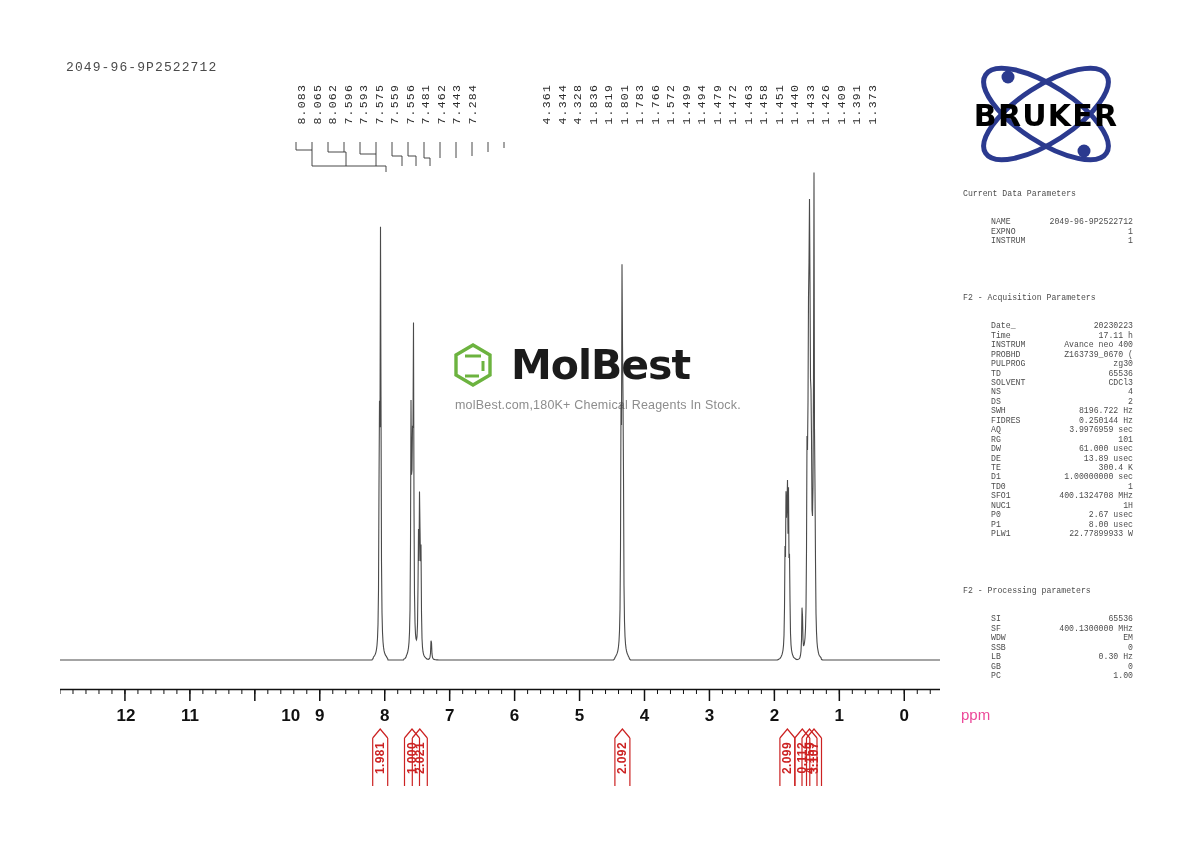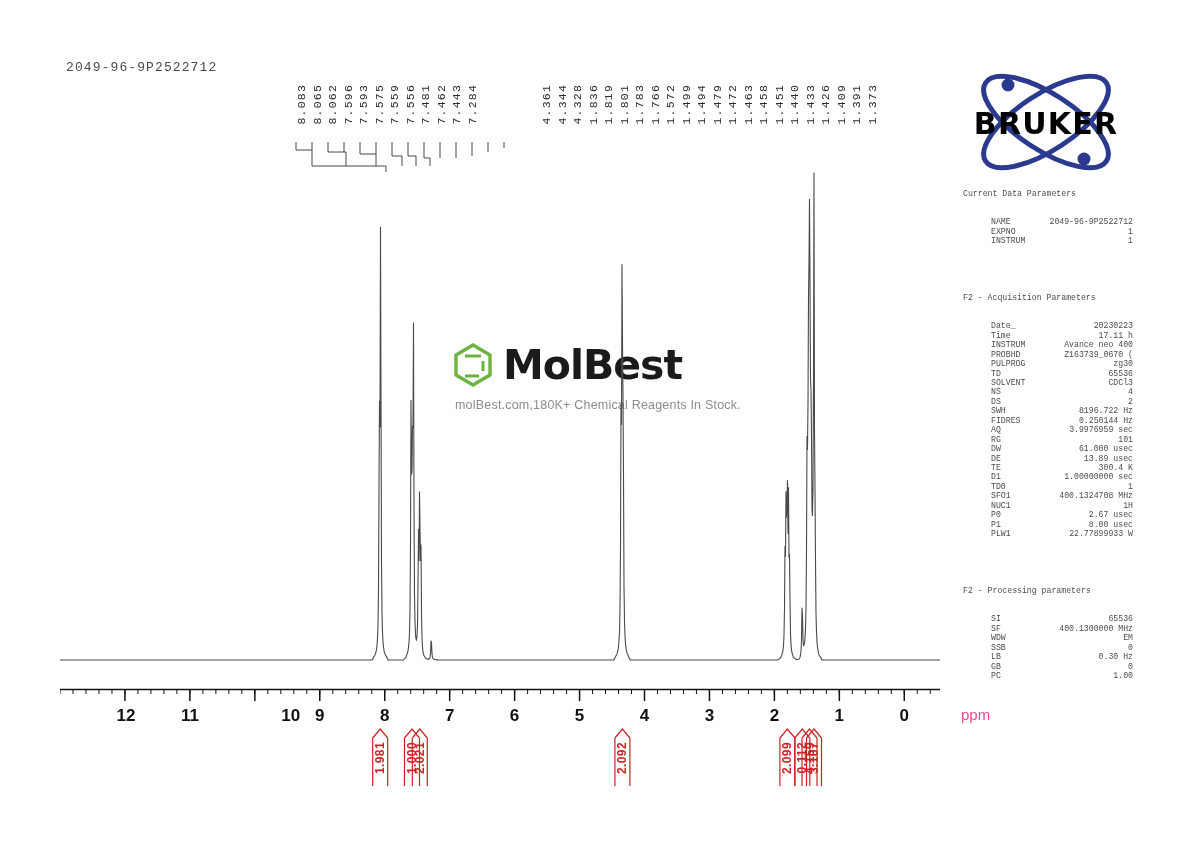--- a/index.html
+++ b/index.html
@@ -22,39 +22,39 @@
     font-family:"Liberation Mono","DejaVu Sans Mono",monospace;
     font-size:11.5px;color:#2b2b2b;
     writing-mode:vertical-rl;
     transform:rotate(180deg);
     letter-spacing:1.2px;
     white-space:nowrap;
     line-height:1;
   }
 
   
-  #bruker-logo{left:960px;top:68px;width:172px;height:108px;text-align:center;}
+  #bruker-logo{left:960px;top:60px;width:172px;height:108px;text-align:center;}
   #bruker-logo svg{display:block;}
 
   
   #param-block{
     left:963px;top:170px;width:170px;
     font-family:"Liberation Mono","DejaVu Sans Mono",monospace;
     font-size:8.2px;line-height:9.45px;color:#4d4d4d;
     white-space:pre;
   }
   .param-row{display:flex;justify-content:space-between;white-space:pre;}
   .param-row .k{white-space:pre;margin-left:28px;}
   .param-row .v{white-space:pre;text-align:right;}
   .param-head{white-space:pre;}
   .param-gap{height:9.45px;}
 
   
   #watermark{left:449px;top:341px;width:300px;}
-  #wm-logo-row{display:flex;align-items:center;gap:6px;}
+  #wm-logo-row{display:flex;align-items:center;gap:14px;}
   #wm-hex{width:48px;height:48px;flex:none;}
   #wm-word{
     font-family:"DejaVu Sans", sans-serif;
     font-weight:bold;font-size:41px;color:#1b1b1b;
     letter-spacing:-1px;line-height:1;
   }
   #wm-tagline{
     margin-top:9px;margin-left:6px;
     font-size:12.5px;color:#8d8d8d;letter-spacing:.2px;
     font-family:"Liberation Sans",sans-serif;white-space:nowrap;

